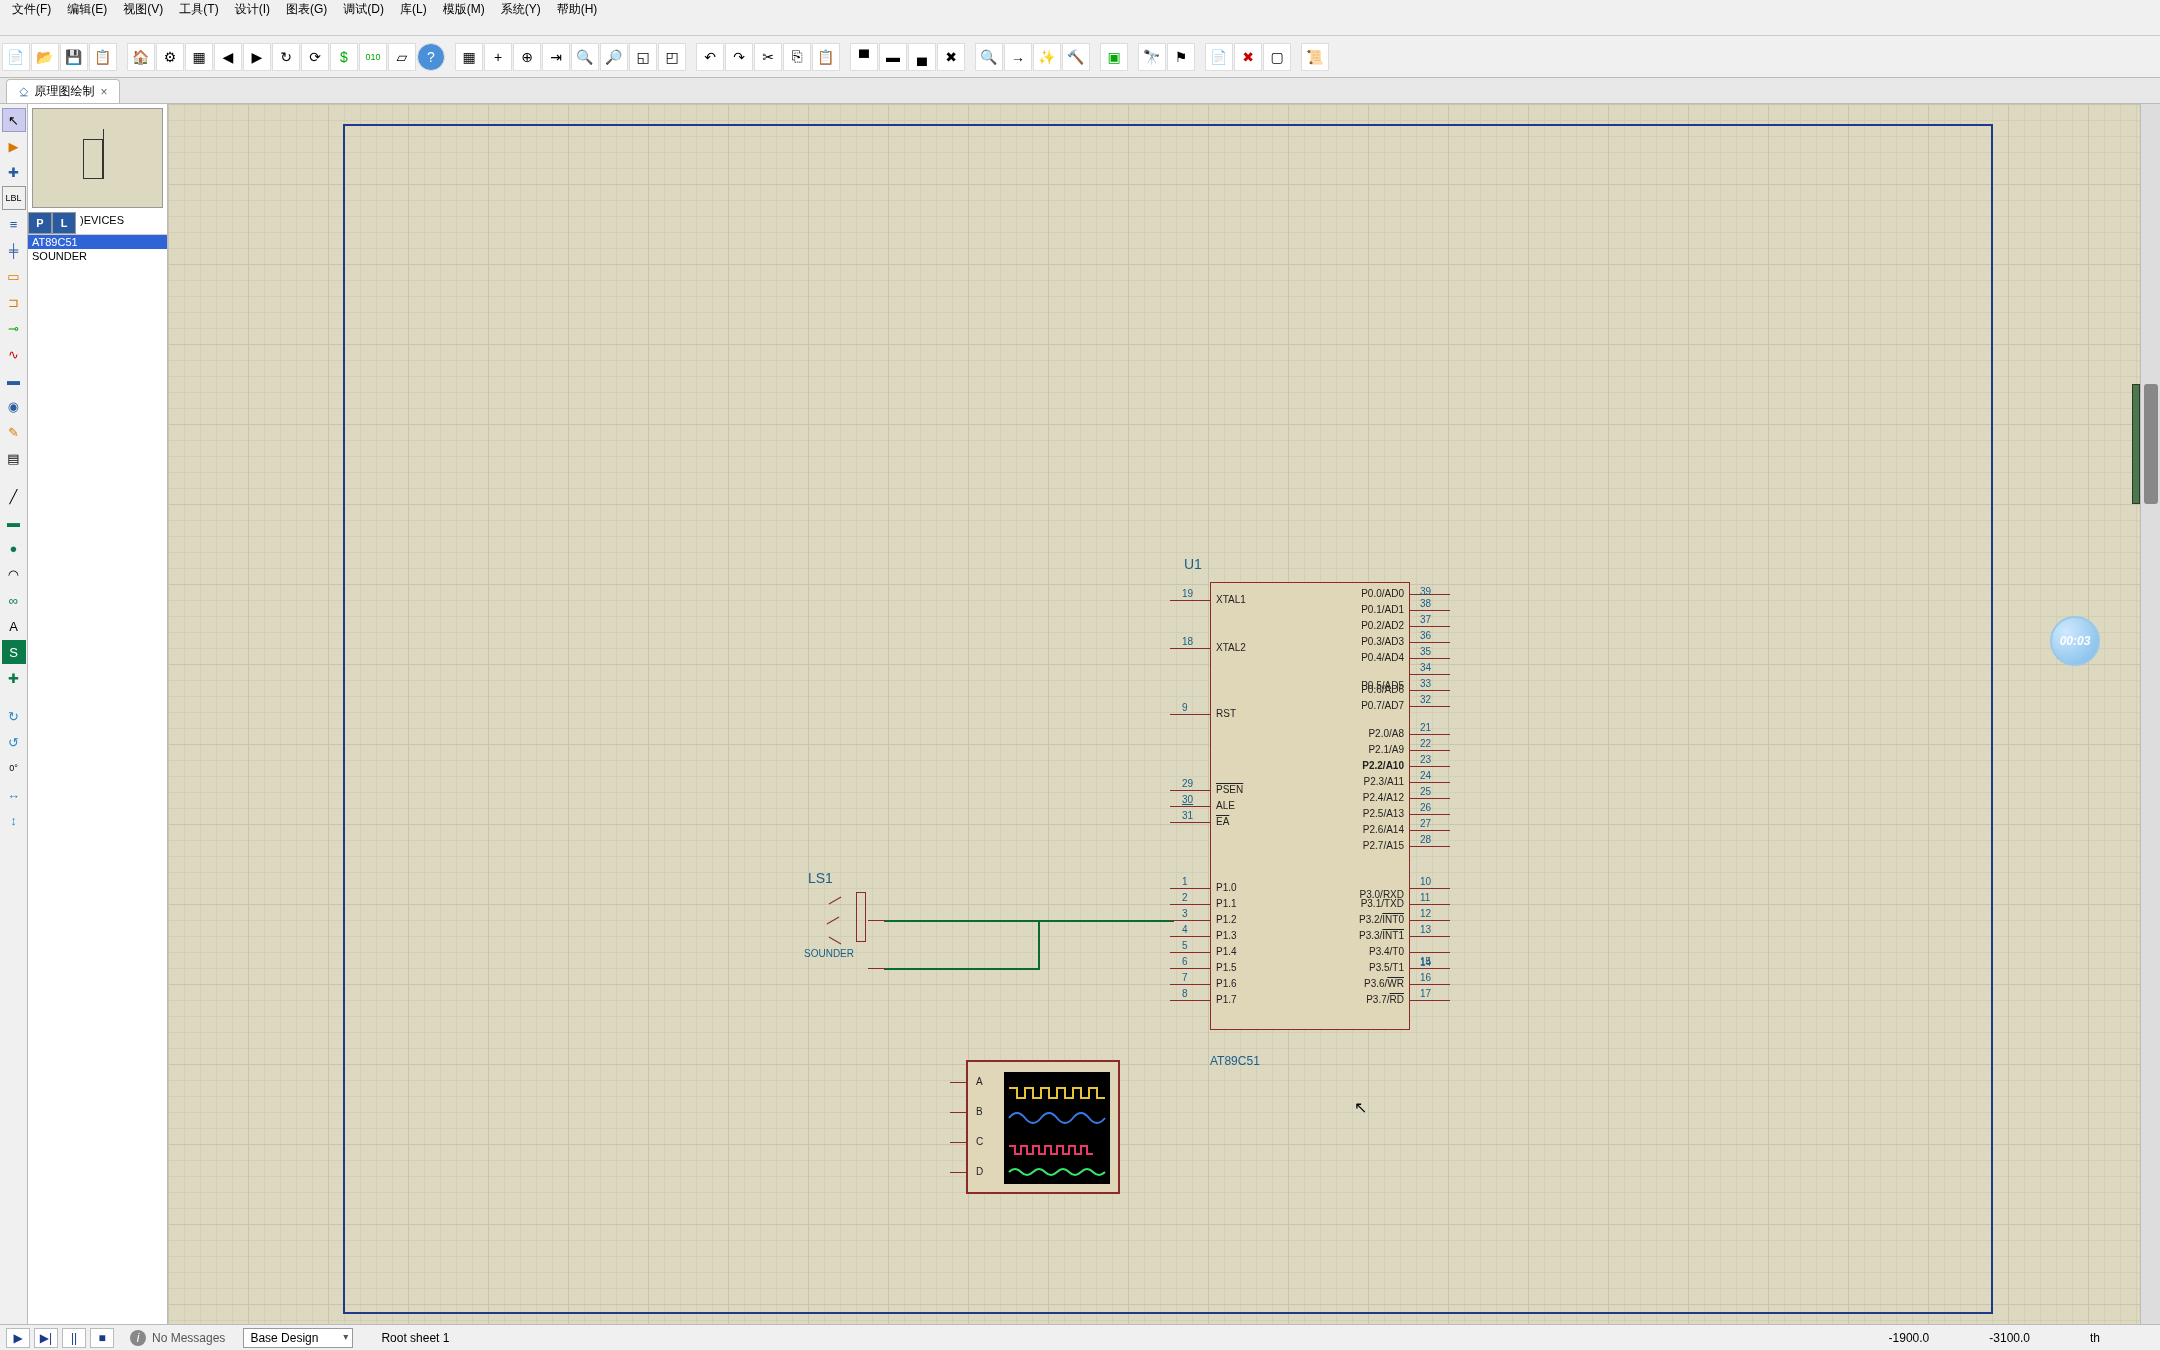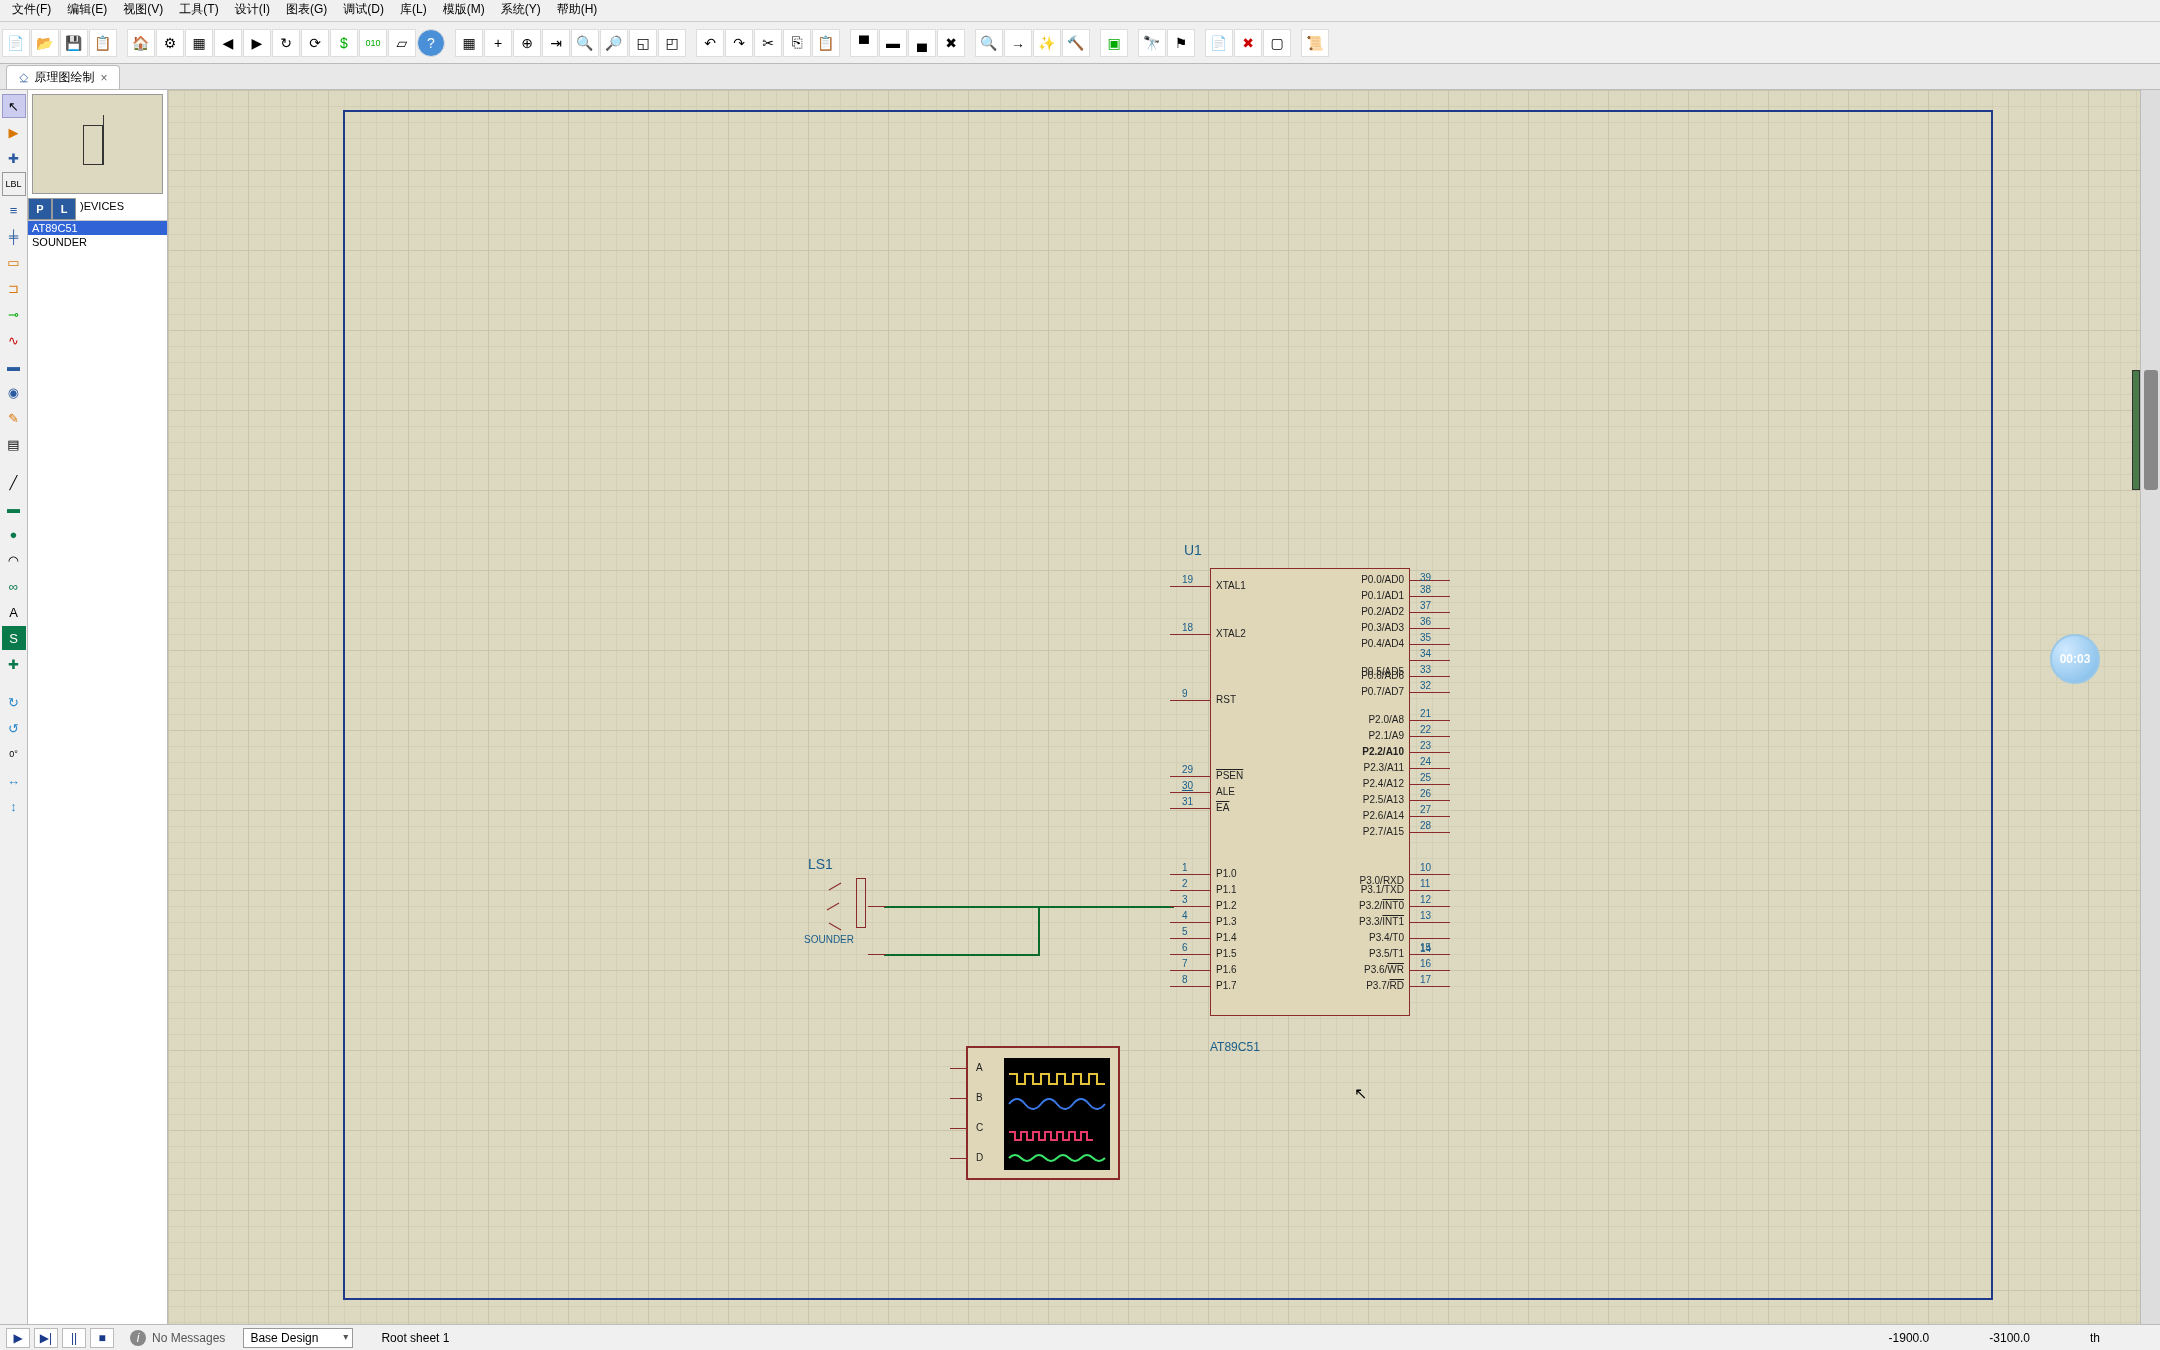--- a/index.html
+++ b/index.html
@@ -1,19 +1,19 @@
 <!DOCTYPE html>
 <html><head>
 <meta charset="utf-8">
 <style>
 * { margin: 0; padding: 0; box-sizing: border-box; }
 body { font-family: "Microsoft YaHei", Arial, sans-serif; font-size: 11px; background: #f0f0f0; overflow: hidden; width: 2160px; height: 1350px; position: relative; }
 
 
-.menubar { height: 22px; background: #f0f0f0; border-bottom: 1px solid #ccc; display: flex; padding-left: 4px; }
+.menubar { height: 36px; background: #f0f0f0; border-bottom: 1px solid #ccc; display: flex; padding-left: 4px; }
 .menubar span { padding: 1px 8px; cursor: pointer; font-size: 12px; }
 
 
 .toolbar { height: 42px; background: #f0f0f0; border-bottom: 1px solid #bbb; display: flex; align-items: center; padding: 2px; gap: 1px; }
 .tb-btn { width: 28px; height: 28px; border: 1px solid #ddd; background: #fff; display: flex; align-items: center; justify-content: center; cursor: pointer; font-size: 14px; }
 .tb-sep { width: 8px; }
 
 
 .tabbar { height: 26px; background: #e8e8e8; border-bottom: 1px solid #bbb; display: flex; align-items: flex-end; padding-left: 6px; }
 .tab { background: #fff; border: 1px solid #bbb; border-bottom: none; padding: 3px 12px; display: flex; align-items: center; gap: 6px; font-size: 12px; border-radius: 4px 4px 0 0; }
@@ -397,21 +397,21 @@
 
       <div class="cursor" style="left:1186px; top:994px;">↖</div>
     </div>
 
     <div class="scrollbar-v">
       <div class="scroll-thumb-v" style="top:280px; height:120px;"></div>
     </div>
 
     <div class="right-green" style="top:280px; height:120px;"></div>
 
-    <div class="timer-widget" style="top:544px; right:60px;">
+    <div class="timer-widget" style="top:512px; right:60px;font-style:italic;">
       <span>00:03</span>
     </div>
   </div>
 </div>
 
 <div class="statusbar">
   <div class="sim-btns">
     <div class="sim-btn" style="color:#1a3a8a;">▶</div>
     <div class="sim-btn" style="color:#1a3a8a;">▶|</div>
     <div class="sim-btn" style="color:#1a3a8a;">||</div>

